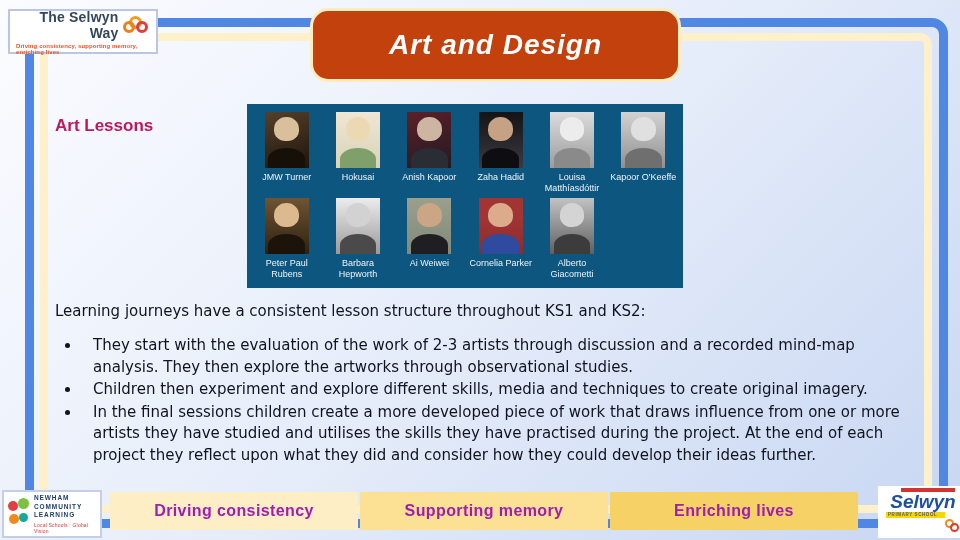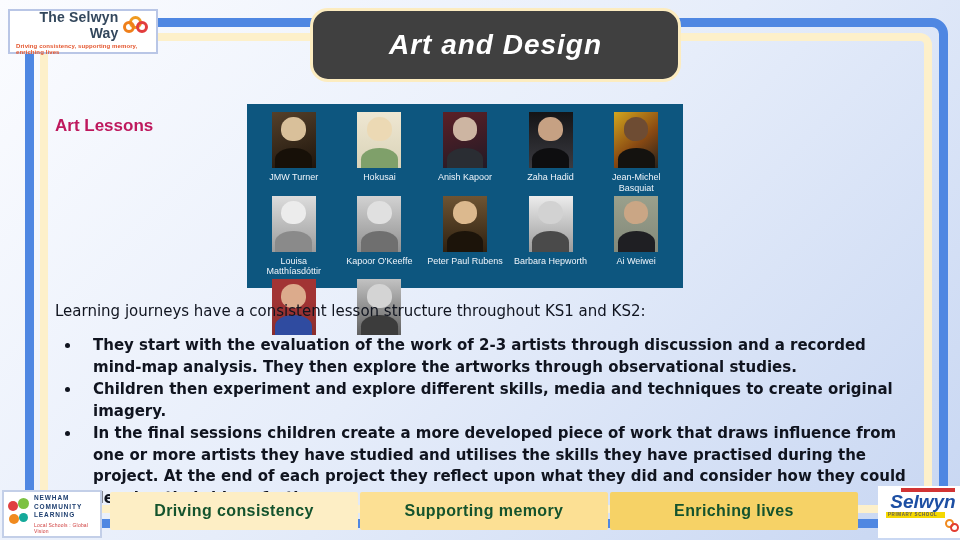--- a/index.html
+++ b/index.html
@@ -31,37 +31,37 @@
   .sw-rings { position:relative; width:30px; height:18px; }
   .sw-rings i { position:absolute; border-radius:50%; }
   .sw-r1 { width:13px; height:13px; border:3px solid #f09a1f; left:6px; top:0; }
   .sw-r2 { width:12px; height:12px; border:3px solid #ef7f1a; left:0; top:5px; }
   .sw-r3 { width:12px; height:12px; border:3px solid #e23d3d; left:13px; top:5px; }
   .sw-tagline { font-size:6px; font-weight:bold; color:#e4552d; margin-top:2px; letter-spacing:0.1px; }
 
   
   .title-pill {
     position:absolute; left:310px; top:8px; width:371px; height:74px; z-index:5;
-    background:#404040; border:3px solid #fcecc0; border-radius:18px;
+    background:#c2410c; border:3px solid #fcecc0; border-radius:18px;
     display:flex; align-items:center; justify-content:center;
   }
   .title-pill span {
     color:#fff; font-size:28px; font-weight:bold; font-style:italic; letter-spacing:1px;
   }
 
   
   .heading {
     position:absolute; left:55px; top:116px; z-index:4;
     font-size:17px; font-weight:bold; color:#be185d;
   }
 
   
   .artist-grid {
     position:absolute; left:247px; top:104px; width:436px; height:184px; z-index:4;
-    background:#0d567f; display:grid; grid-template-columns:repeat(5,1fr);
+    background:#0d567f; display:grid; grid-template-columns:repeat(6,1fr);
     padding:8px 6px 6px; column-gap:4px; row-gap:2px;
   }
   .artist { display:flex; flex-direction:column; align-items:center; }
   .portrait { position:relative; width:44px; height:56px; overflow:hidden; flex:none; }
   .portrait::before { 
     content:""; position:absolute; bottom:-2px; left:8%; width:84%; height:40%;
     border-radius:50% 50% 0 0; background:var(--torso, rgba(0,0,0,.35));
   }
   .portrait::after { 
     content:""; position:absolute; top:9%; left:22%; width:56%; height:42%;
@@ -82,32 +82,32 @@
   .a9 { background:linear-gradient(180deg,#ececec,#9a9a9a); --head:#d2d2d2; --torso:#4a4a4a; }
   .a10 { background:linear-gradient(180deg,#9aa08c,#83897a); --head:#caa685; --torso:#1f1f23; }
   .a11 { background:linear-gradient(180deg,#a23434 35%,#8a2d2d); --head:#dcab8c; --torso:#2f4ba0; }
   .a12 { background:linear-gradient(180deg,#c2c2c2,#606060); --head:#d4d4d4; --torso:#3c3c3c; }
 
   
   .textblock {
     position:absolute; left:55px; top:301px; width:862px; z-index:4;
     font-family:"DejaVu Sans", sans-serif; font-size:15px; line-height:1.43; color:#10141f;
   }
-  .textblock ul { margin:13px 0 0 0; padding-left:26px; list-style:disc;font-weight:bold; }
+  .textblock ul { margin:13px 0 0 0; padding-left:26px; list-style:disc; }
   .textblock li { padding-left:12px; margin-bottom:1px; }
 
   
   .footer-buttons {
     position:absolute; left:110px; top:492px; z-index:6; display:flex; gap:2px;
   }
   .fbtn {
     width:248px; height:38px; border:none; border-radius:2px; cursor:pointer;
     display:flex; align-items:center; justify-content:center;
     font-family:"Liberation Sans", sans-serif; font-size:16px; font-weight:bold;
-    color:#14532d; letter-spacing:0.4px;
+    color:#a21caf; letter-spacing:0.4px;
   }
   .fbtn-1 { background:#fdeec5; }
   .fbtn-2 { background:#fce094; }
   .fbtn-3 { background:#f6d266; }
 
   .newham-card {
     position:absolute; left:2px; top:490px; width:100px; height:48px; z-index:7;
     background:#fff; border:2px solid #c3cfe8; display:flex; align-items:center;
     padding:2px 3px; gap:3px;
   }
@@ -169,24 +169,20 @@
     <div class="portrait a2"></div>
     <div class="artist-name">Hokusai</div>
   </div>
   <div class="artist">
     <div class="portrait a3"></div>
     <div class="artist-name">Anish Kapoor</div>
   </div>
   <div class="artist">
     <div class="portrait a4"></div>
     <div class="artist-name">Zaha Hadid</div>
-  </div>
-  <div class="artist">
-    <div class="portrait a5"></div>
-    <div class="artist-name">Jean-Michel Basquiat</div>
   </div>
   <div class="artist">
     <div class="portrait a6"></div>
     <div class="artist-name">Louisa Matthíasdóttir</div>
   </div>
   <div class="artist">
     <div class="portrait a7"></div>
     <div class="artist-name">Kapoor O'Keeffe</div>
   </div>
   <div class="artist">

